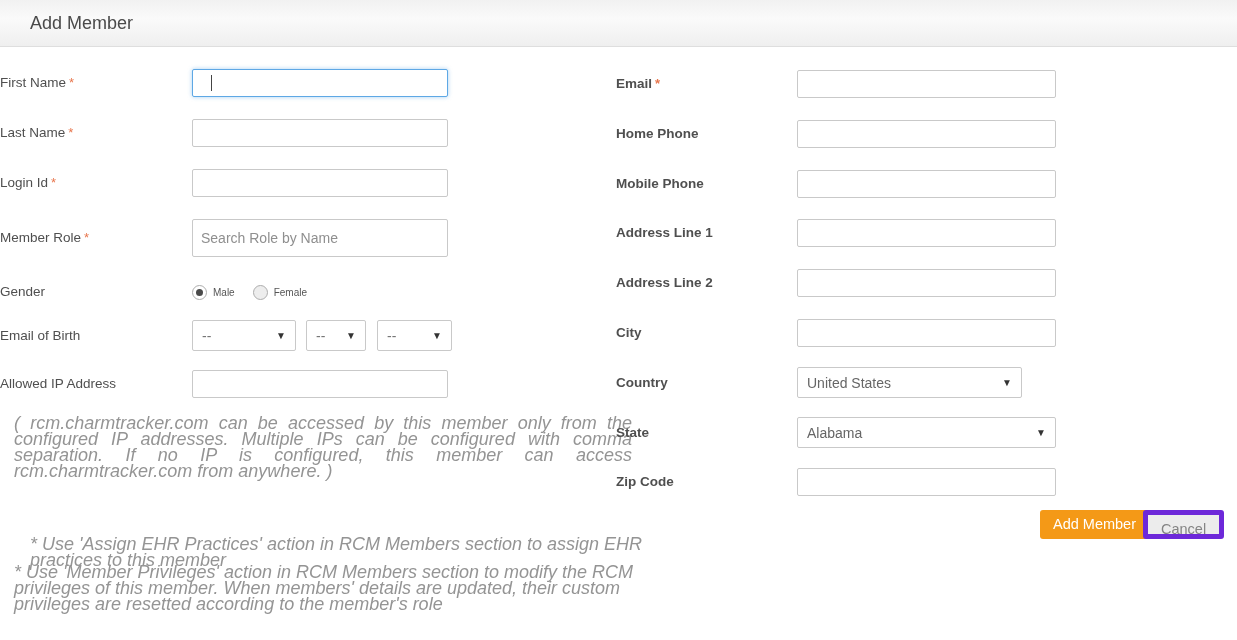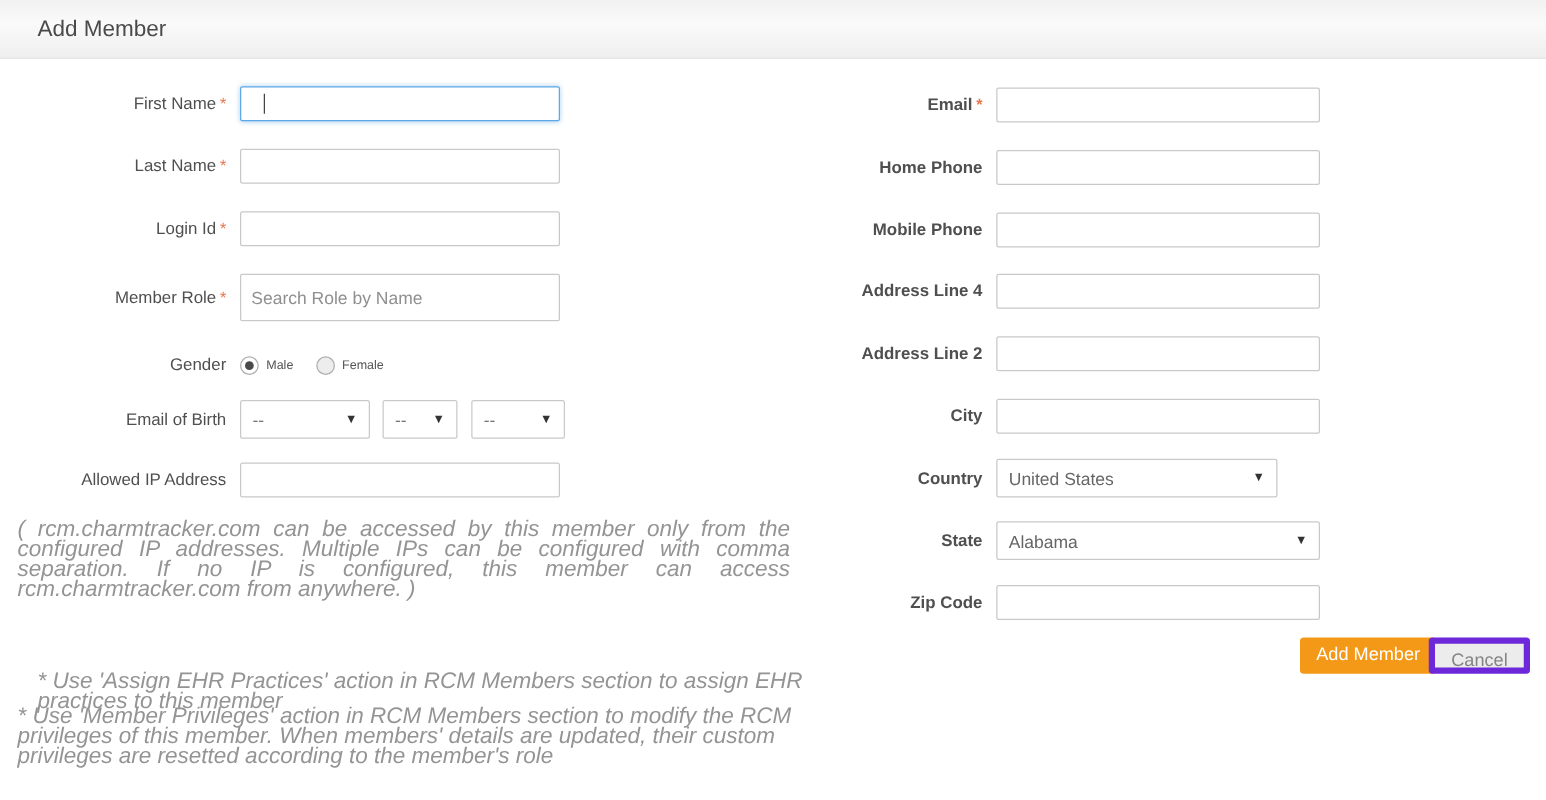--- a/index.html
+++ b/index.html
@@ -7,21 +7,21 @@
   body { font-family:"Liberation Sans","DejaVu Sans",sans-serif; }
   .page { position:relative; width:1237px; height:640px; background:#ffffff; overflow:hidden; }
 
   .hdr { position:absolute; top:0; left:0; width:1237px; height:47px;
          background:linear-gradient(180deg,#f1f1f1 0%,#fafafa 40%,#efefef 100%);
          border-bottom:1px solid #dedede; }
   .title { padding-left:30px; line-height:46px; font-size:18px; color:#4a4a4a; }
 
   .row { position:absolute; left:0; display:flex; align-items:center; }
   .row.r { left:616px; }
-  .lab { width:181px; text-align:right; font-size:13.5px; color:#4f4f4f; line-height:16px; }
+  .lab { width:181px; text-align:left; font-size:13.5px; color:#4f4f4f; line-height:16px; }
   .row.r .lab { width:170px;font-weight:bold; }
   .req { color:#e8764d; margin-left:3px; font-size:13px; }
 
   .inp { margin-left:11px; width:256px; height:28px; border:1px solid #c9c9c9; border-radius:2px;
          background:#fff; font-family:inherit; font-size:14px; color:#555; padding:11px 8px; outline:none; }
   .row.r .inp { width:259px; }
   .inp.tall { height:38px; }
   .inp::placeholder { color:#8f8f8f; opacity:1; }
   .inwrap { position:relative; display:inline-block; }
   .inwrap .inp.focused { border:1px solid #5ea8e5; box-shadow:0 0 4px rgba(95,168,229,0.55); }
@@ -131,21 +131,21 @@
     <div class="lab">Home Phone</div>
     <input class="inp" style="">
   </div>
 
   <div class="row r" style="top:170px">
     <div class="lab">Mobile Phone</div>
     <input class="inp" style="">
   </div>
 
   <div class="row r" style="top:219px">
-    <div class="lab">Address Line 4</div>
+    <div class="lab">Address Line 1</div>
     <input class="inp" style="">
   </div>
 
   <div class="row r" style="top:269px">
     <div class="lab">Address Line 2</div>
     <input class="inp" style="">
   </div>
 
   <div class="row r" style="top:319px">
     <div class="lab">City</div>

